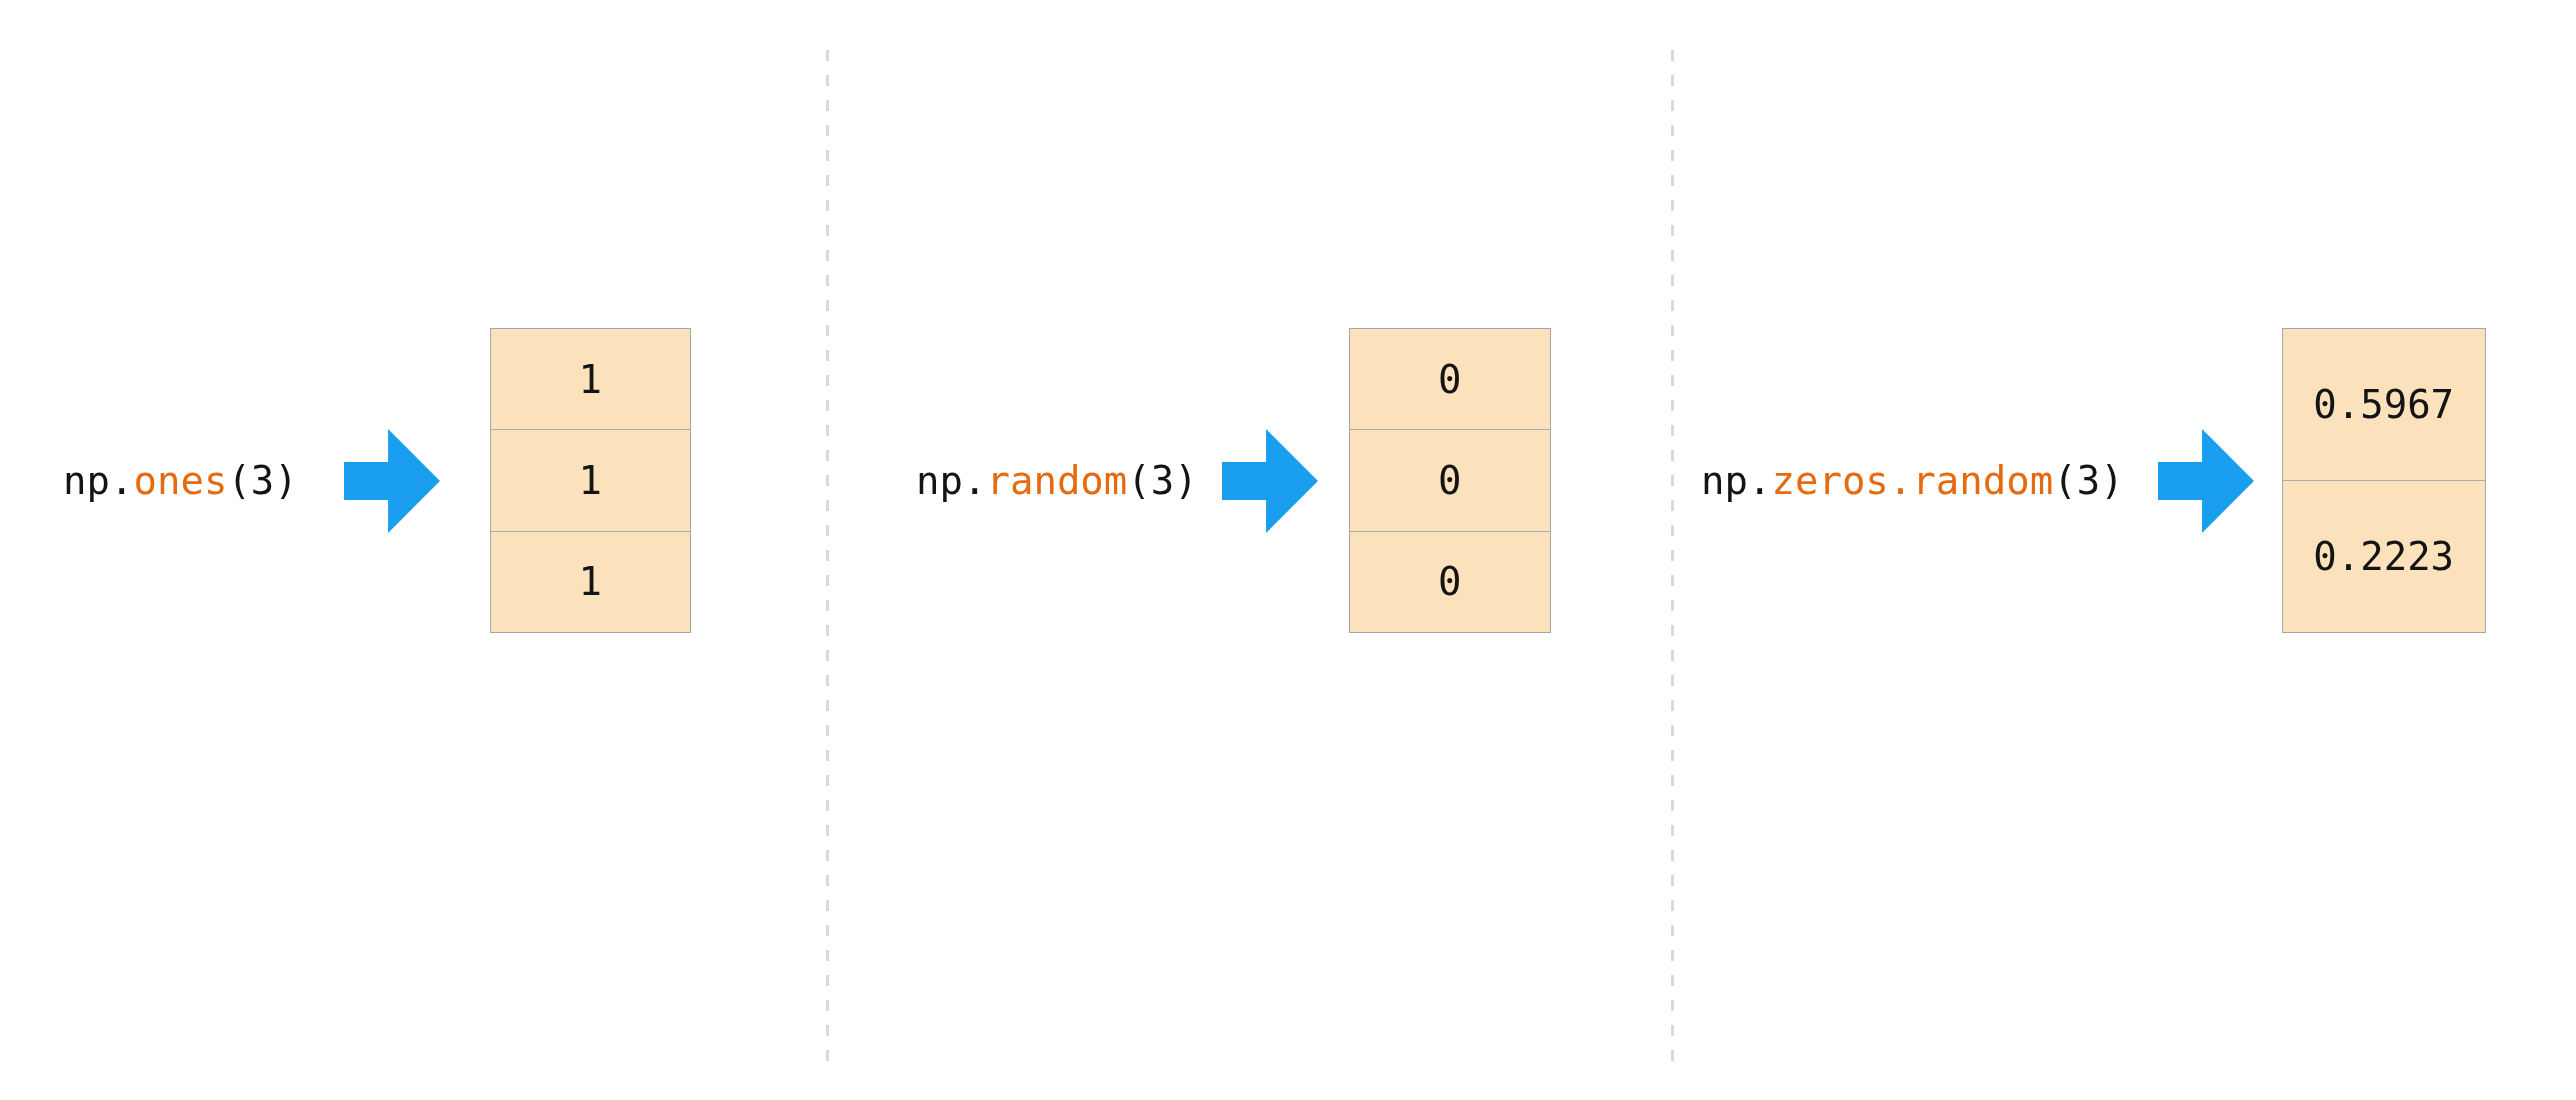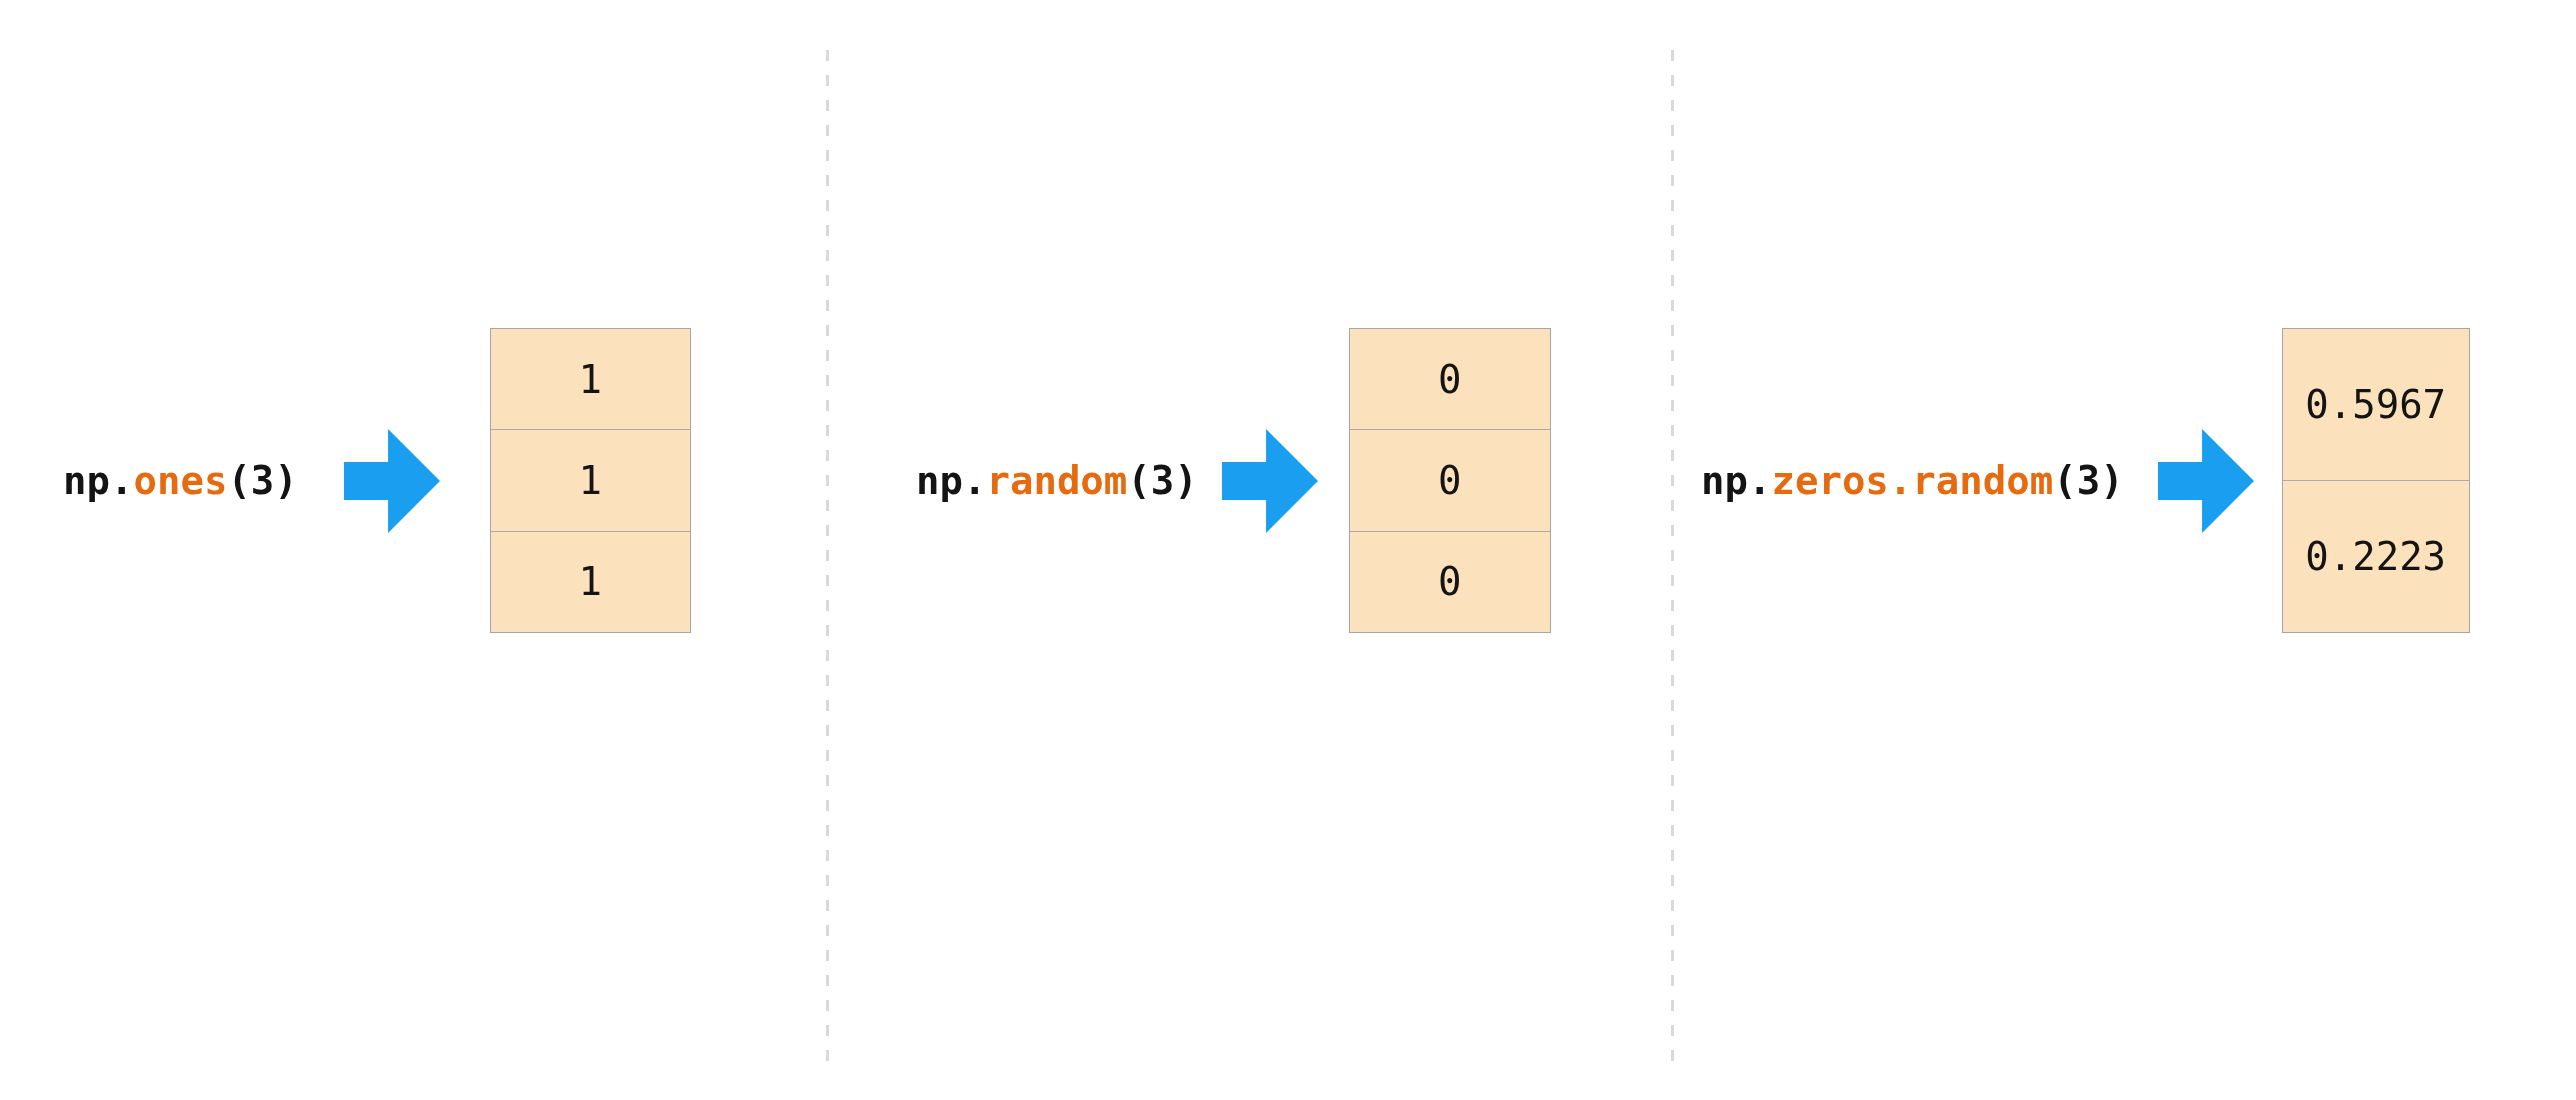--- a/index.html
+++ b/index.html
@@ -37,21 +37,21 @@
     height: 305px;
     display: flex;
     align-items: center;
   }
   .panel-1 { left: 63px; }
   .panel-2 { left: 916px; }
   .panel-3 { left: 1701px; }
 
   .code-label {
     font-size: 39px;
-    font-weight: 700;
+    font-weight: 400;
     color: #141414;
     white-space: nowrap;
     line-height: 1;
     text-align: center;
   }
   .code-func { color: #e56a10; }
 
   .arrow-icon { display: block; flex: 0 0 auto; }
   .panel-1 .arrow-icon { margin: 0 50px 0 46px; }
   .panel-2 .arrow-icon { margin: 0 31px 0 24px; }
@@ -61,21 +61,21 @@
     box-sizing: border-box;
     height: 305px;
     border: 1.6px solid #a6a6a6;
     display: flex;
     flex-direction: column;
     background: #fce2bc;
     flex: 0 0 auto;
   }
   .panel-1 .array-box { width: 201px; }
   .panel-2 .array-box { width: 202px; }
-  .panel-3 .array-box { width: 188px; }
+  .panel-3 .array-box { width: 204px; }
 
   .array-cell {
     flex: 1 1 0;
     display: flex;
     align-items: center;
     justify-content: center;
     font-size: 39px;
     font-weight: 400;
     color: #141414;
   }

